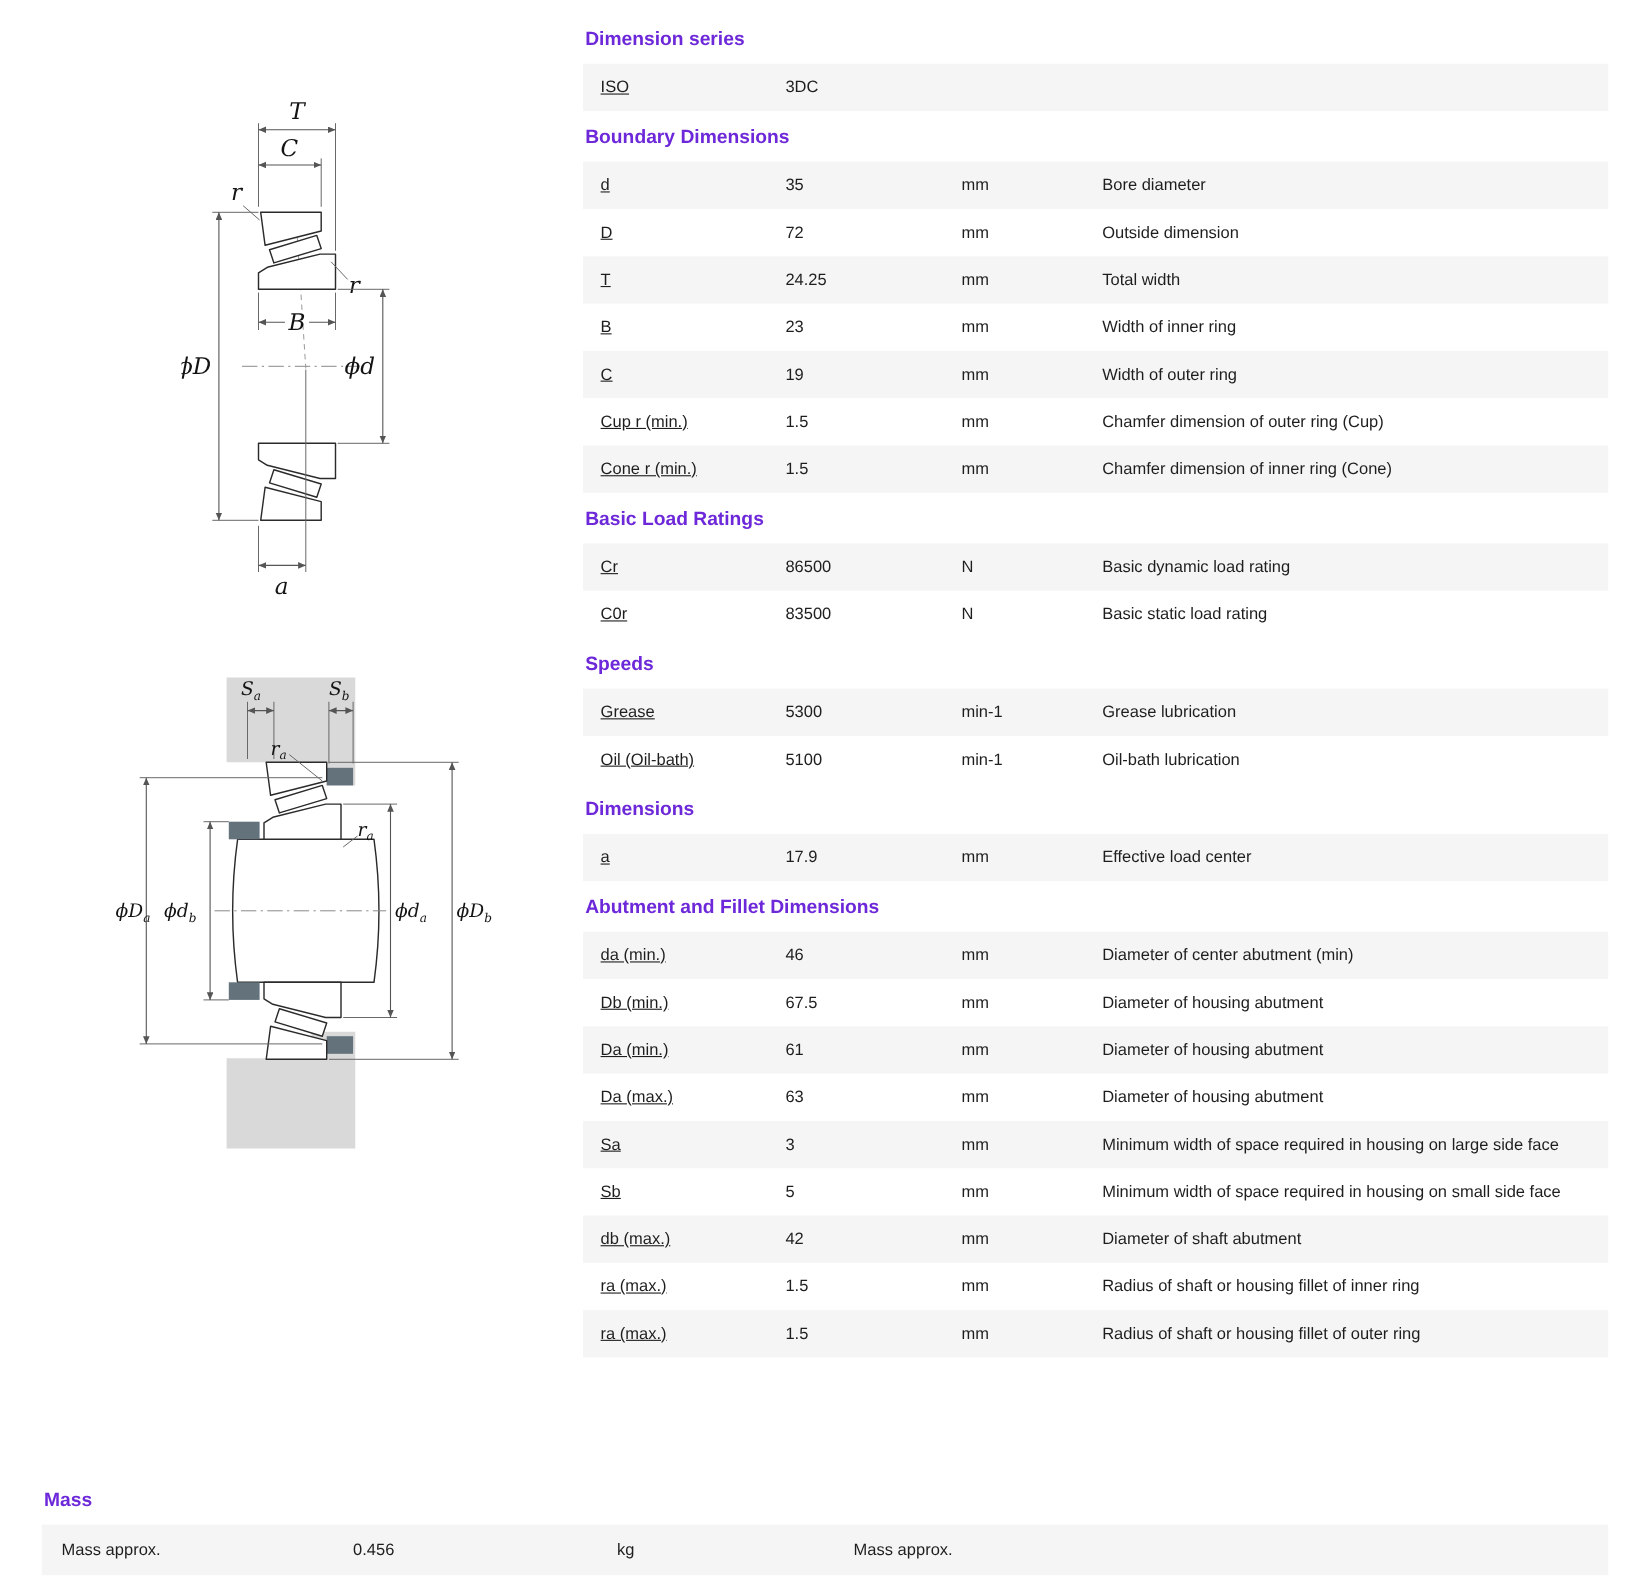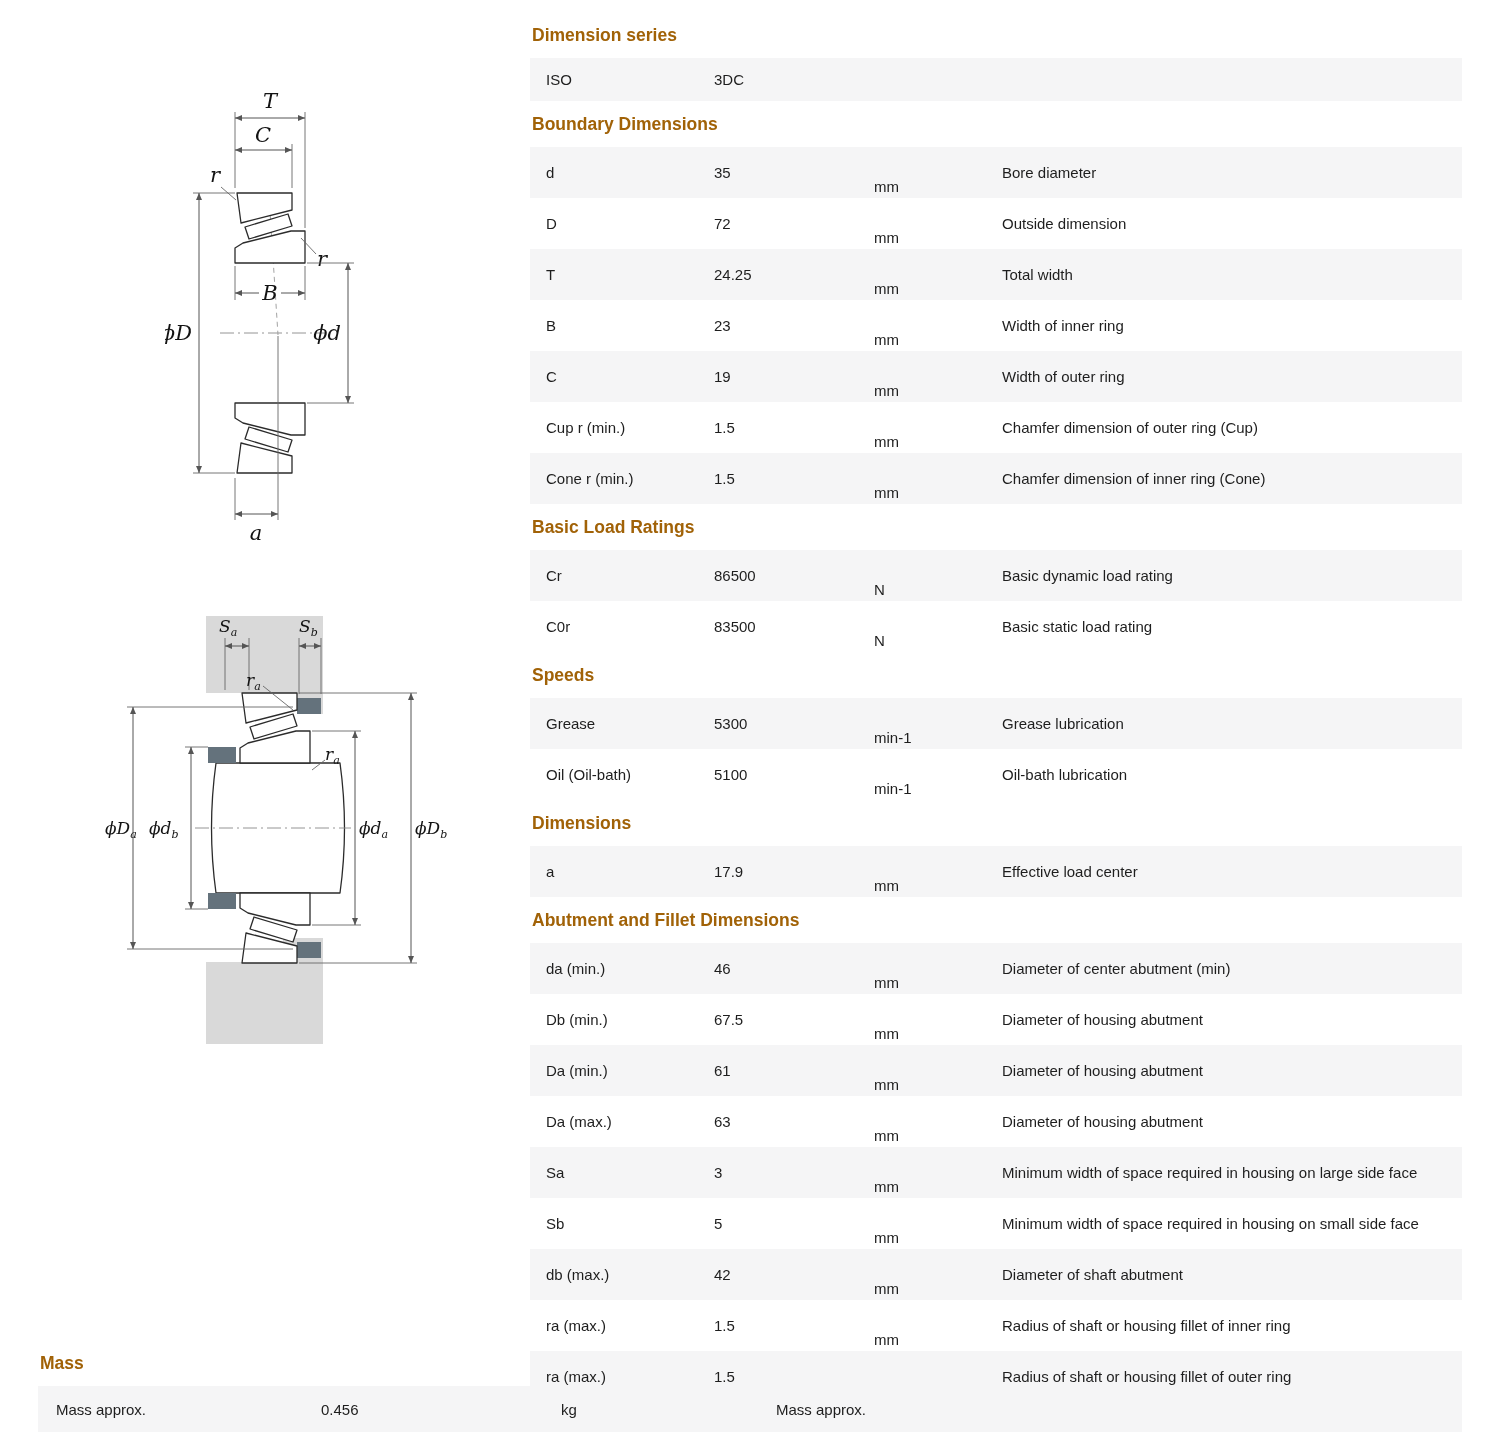--- a/index.html
+++ b/index.html
@@ -1,25 +1,25 @@
 <!DOCTYPE html>
 <html><head>
 <meta charset="utf-8">
 <style>
   html,body{margin:0;padding:0;background:#fff;}
   .page{position:relative;width:1500px;height:1435px;background:#fff;overflow:hidden;
         font-family:"Liberation Sans",sans-serif;color:#1e1e1e;}
   
   .panel{position:absolute;left:530px;top:12px;width:932px;}
-  .sec-title{font-size:17.5px;font-weight:700;color:#a16207;padding:13px 0 12px 2px;}
+  .sec-title{font-size:17.5px;font-weight:700;color:#6d28d9;padding:13px 0 12px 2px;}
   .row{display:flex;align-items:center;min-height:43px;font-size:15px;color:#1e1e1e;box-sizing:border-box;padding:3px 0;}
   .row.g{background:#f5f5f6;}
-  .c1{width:184px;padding-left:16px;flex:none;box-sizing:border-box;}
+  .c1{width:184px;padding-left:16px;flex:none;box-sizing:border-box;text-decoration:underline;}
   .c2{width:160px;flex:none;}
-  .c3{width:128px;flex:none;margin-top:28px;}
+  .c3{width:128px;flex:none;}
   .c4{flex:1;padding-right:16px;line-height:1.7;}
   
   .mass{position:absolute;left:38px;top:1340px;width:1424px;}
   .mass .row{min-height:46px;}
   .m1{width:283px;padding-left:18px;flex:none;box-sizing:border-box;}
   .m2{width:240px;flex:none;}
   .m3{width:215px;flex:none;}
   .m4{flex:1;}
   
   .dia1{position:absolute;left:165px;top:88px;}

